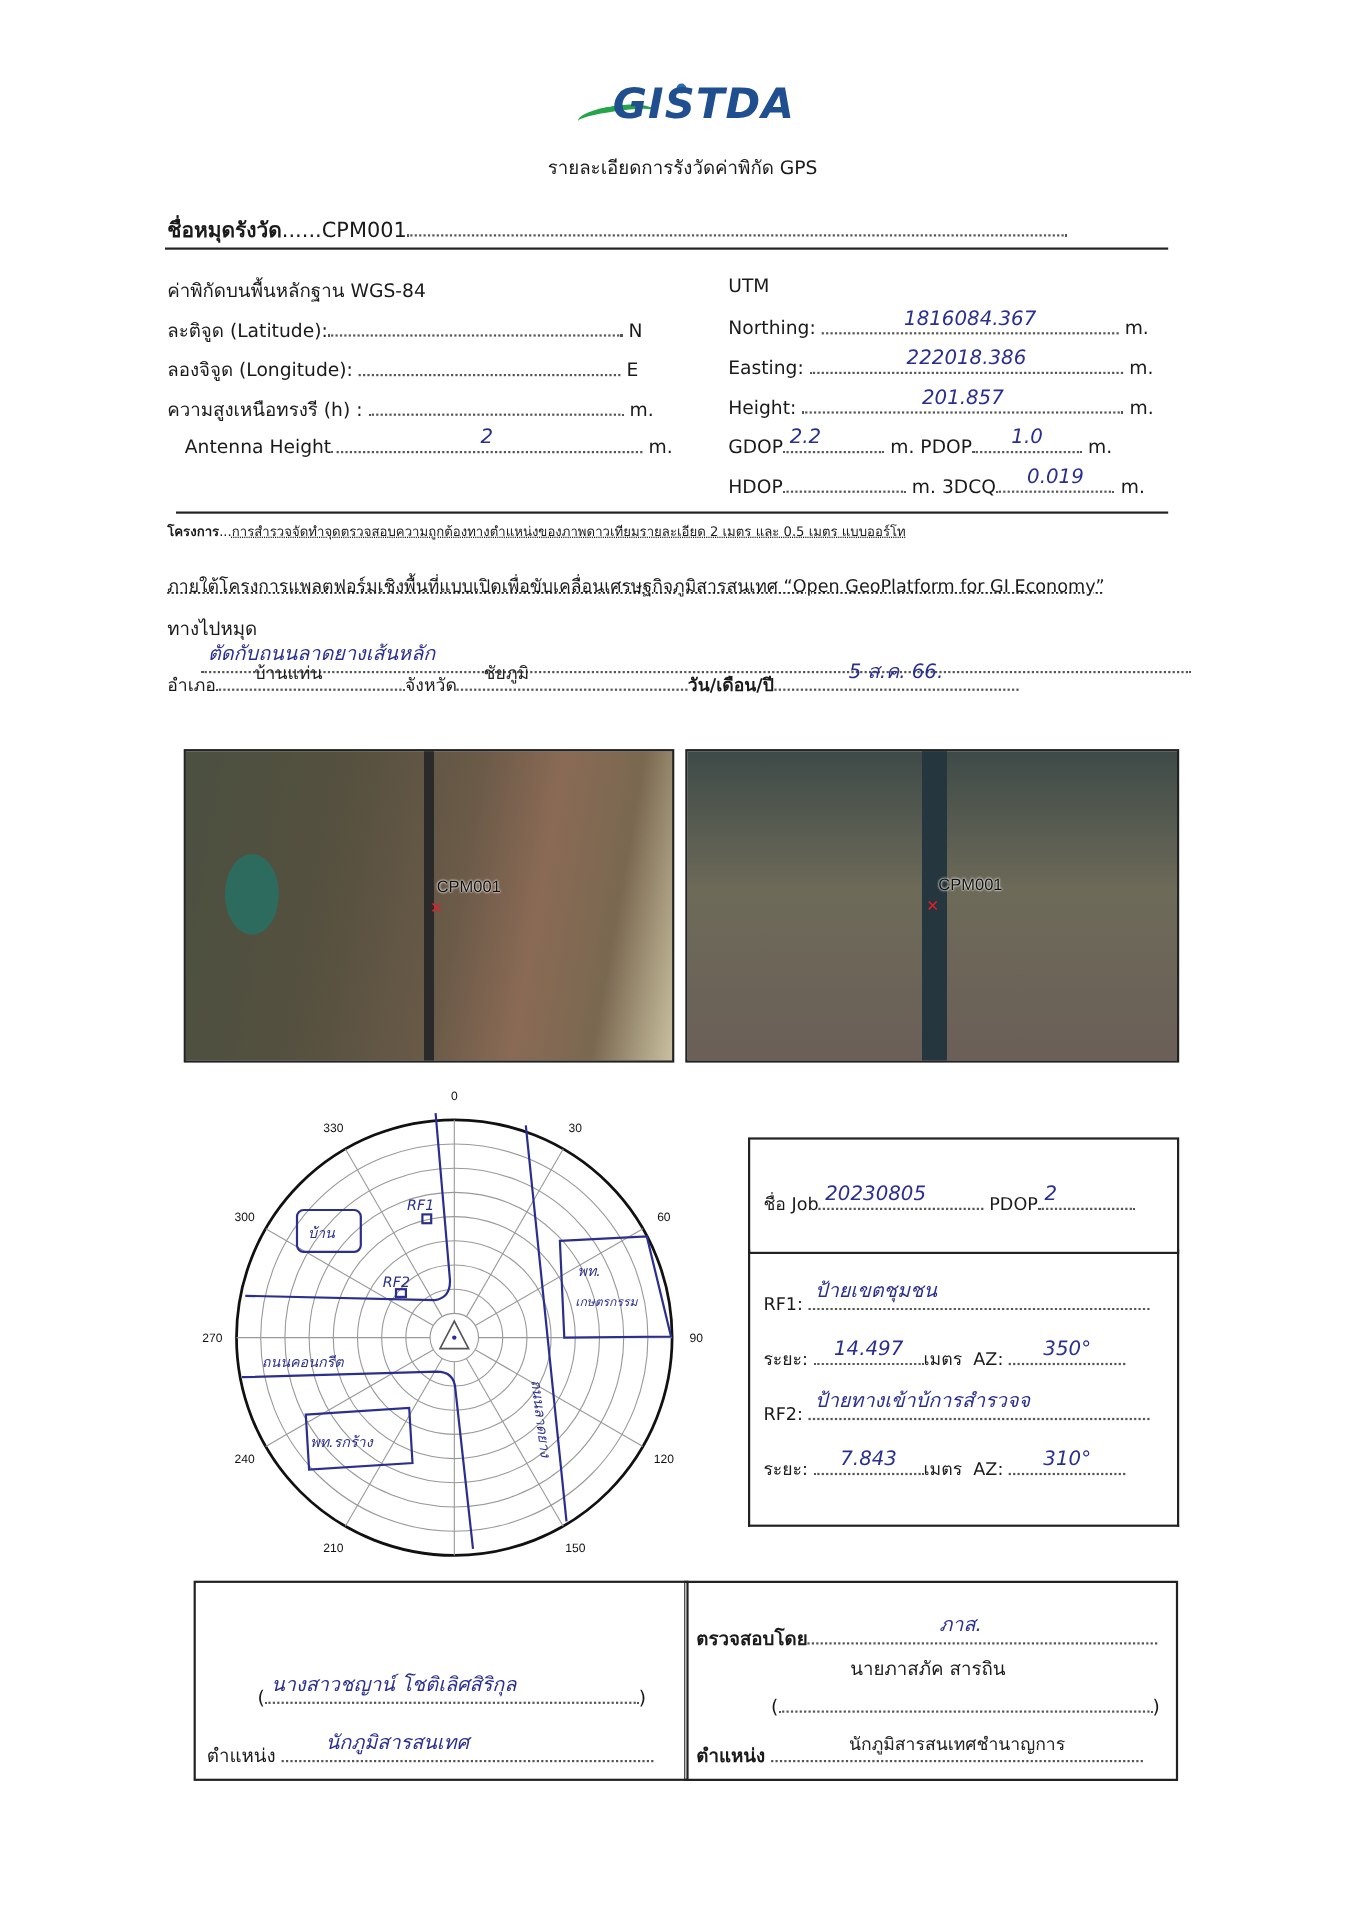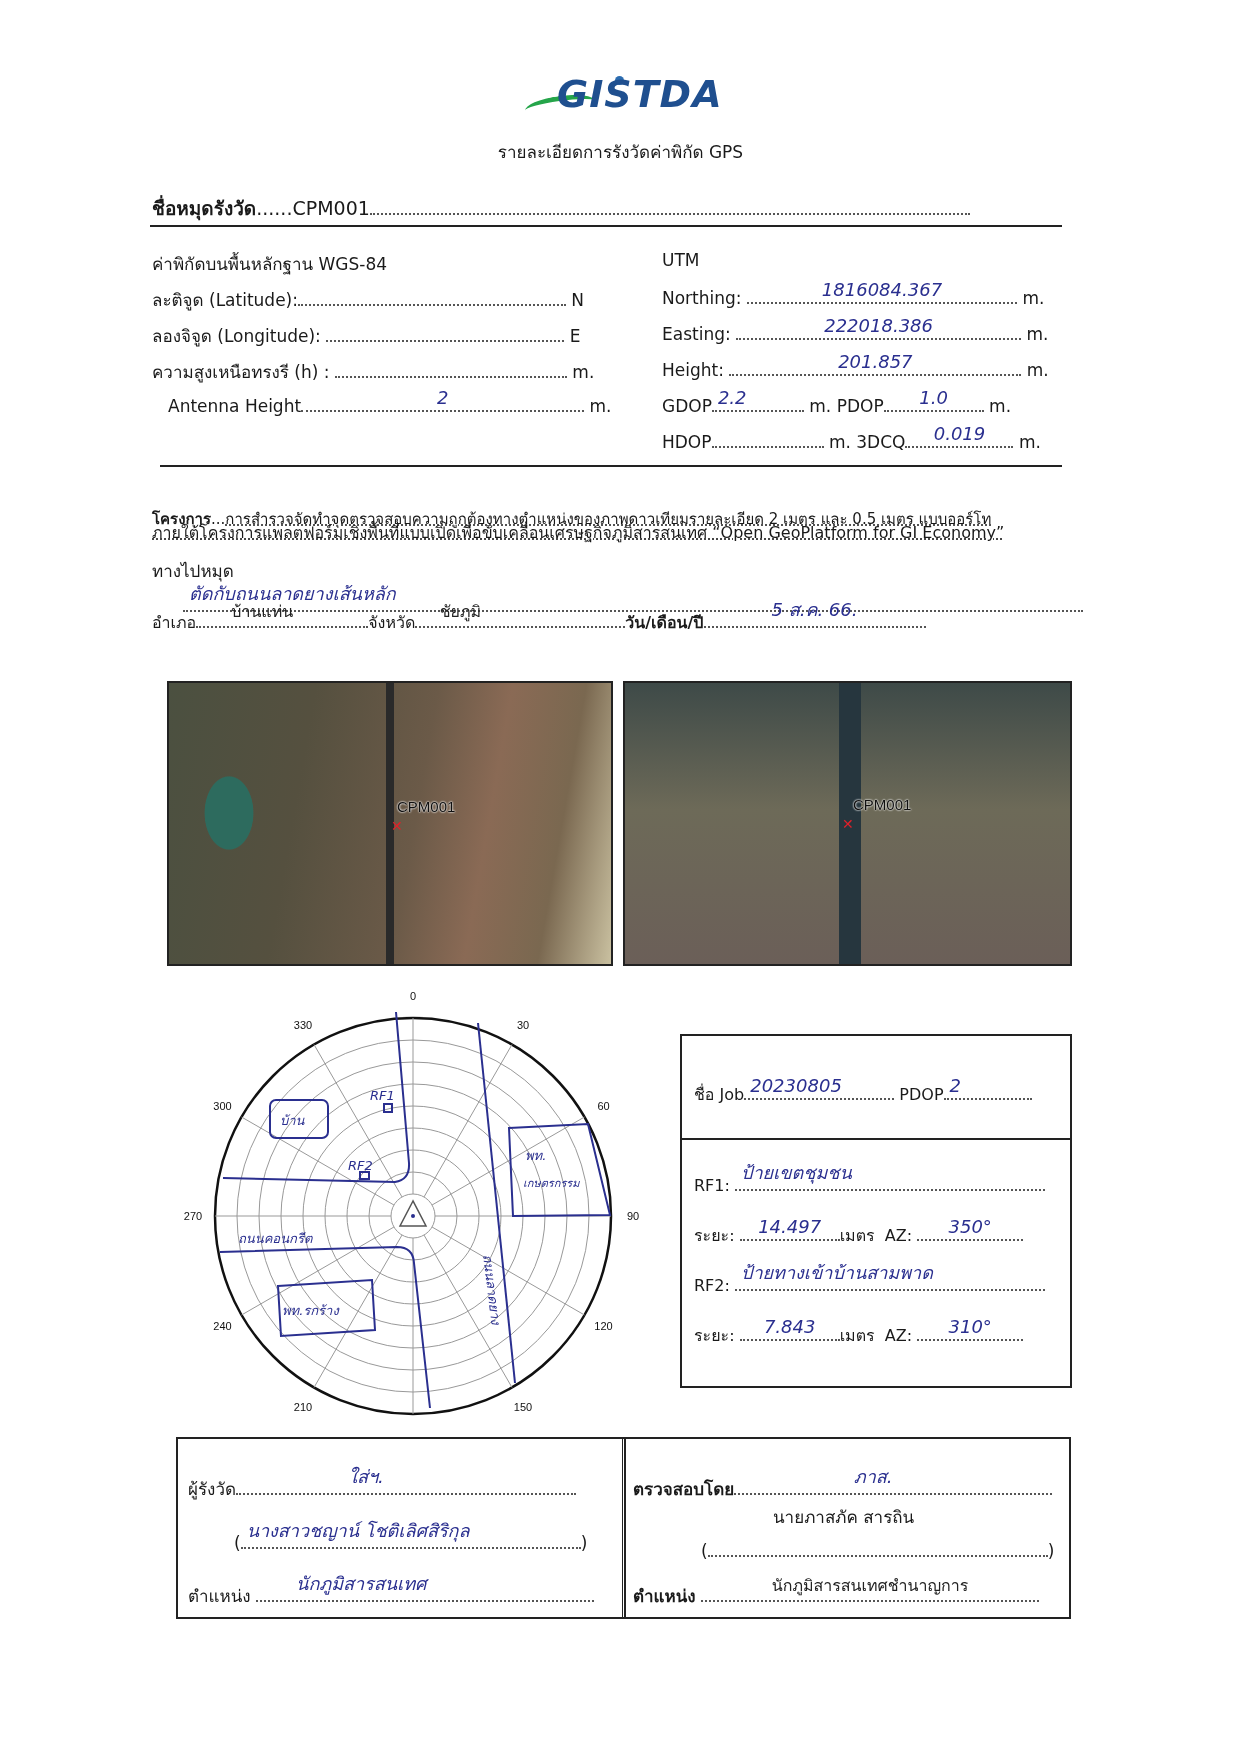--- a/index.html
+++ b/index.html
@@ -72,21 +72,21 @@
 </div>
 <div class="abs t" style="left:662px;top:394px;">
   <span>GDOP</span><span class="dots" style="width:92px;"><span class="hw hw-left">2.2</span></span> <span>m.</span> <span>PDOP</span><span class="dots" style="width:100px;"><span class="hw">1.0</span></span> <span>m.</span>
 </div>
 <div class="abs t" style="left:662px;top:430px;">
   <span>HDOP</span><span class="dots" style="width:112px;"><span class="hw"></span></span> <span>m.</span> <span>3DCQ</span><span class="dots" style="width:108px;"><span class="hw">0.019</span></span> <span>m.</span>
 </div>
 
 <div class="abs rule" style="left:160px;top:465px;width:902px;"></div>
 
-<div class="abs t" style="left:152px;top:507px;font-size:15px;">
+<div class="abs t" style="left:152px;top:473px;font-size:12px;">
   <span class="bold">โครงการ</span>...<span class="under">การสำรวจจัดทำจุดตรวจสอบความถูกต้องทางตำแหน่งของภาพดาวเทียมรายละเอียด 2 เมตร และ 0.5 เมตร แบบออร์โท</span>
 </div>
 <div class="abs t" style="left:152px;top:520px;font-size:16px;">
   <span class="under">ภายใต้โครงการแพลตฟอร์มเชิงพื้นที่แบบเปิดเพื่อขับเคลื่อนเศรษฐกิจภูมิสารสนเทศ “Open GeoPlatform for GI Economy”</span>
 </div>
 
 <div class="abs t" style="left:152px;top:557px;">
   <span>ทางไปหมุด</span>
 </div>
 <div class="abs t" style="left:160px;top:594px;margin-left:23px;">
@@ -175,31 +175,28 @@
   </div>
 </div>
 <div class="abs panel" style="left:680px;top:1136px;width:388px;height:250px;border-top:none;">
   <div class="abs t" style="left:12px;top:37px;font-size:16px;">
     <span>RF1:</span> <span class="dots" style="width:310px;"><span class="hw hw-left">ป้ายเขตชุมชน</span></span>
   </div>
   <div class="abs t" style="left:12px;top:87px;font-size:16px;">
     <span>ระยะ:</span> <span class="dots" style="width:100px;text-decoration:underline;"><span class="hw">14.497</span></span><span>เมตร</span>&nbsp; <span>AZ:</span> <span class="dots" style="width:106px;"><span class="hw">350°</span></span>
   </div>
   <div class="abs t" style="left:12px;top:137px;font-size:16px;">
-    <span>RF2:</span> <span class="dots" style="width:310px;"><span class="hw hw-left">ป้ายทางเข้าบ้านสามพาด</span></span>
+    <span>RF2:</span> <span class="dots" style="width:310px;"><span class="hw hw-left">ป้ายทางเข้าบ้การสำรวจจ</span></span>
   </div>
   <div class="abs t" style="left:12px;top:187px;font-size:16px;">
     <span>ระยะ:</span> <span class="dots" style="width:100px;"><span class="hw">7.843</span></span><span>เมตร</span>&nbsp; <span>AZ:</span> <span class="dots" style="width:106px;"><span class="hw">310°</span></span>
   </div>
 </div>
 
 <div class="abs sig-box" style="left:176px;top:1437px;width:446px;height:178px;">
-  <div class="abs t" style="left:10px;top:36px;">
-    <span>ผู้รังวัด</span><span class="dots" style="width:340px;"><span class="hw" style="left:-80px;">ใส่ฯ.</span></span>
-  </div>
   <div class="abs t" style="left:56px;top:92px;">
     (<span class="dots" style="width:340px;"><span class="hw hw-left">นางสาวชญาน์ โชติเลิศสิริกุล</span></span>)
   </div>
   <div class="abs t" style="left:10px;top:143px;">
     <span>ตำแหน่ง</span> <span class="dots" style="width:338px;"><span class="hw hw-left" style="padding-left:40px;">นักภูมิสารสนเทศ</span></span>
   </div>
 </div>
 <div class="abs sig-box" style="left:622px;top:1437px;width:446px;height:178px;border-left:1px solid #222;">
   <div class="abs t" style="left:10px;top:36px;">
     <span class="bold">ตรวจสอบโดย</span><span class="dots" style="width:318px;"><span class="hw" style="left:-40px;">ภาส.</span></span>

